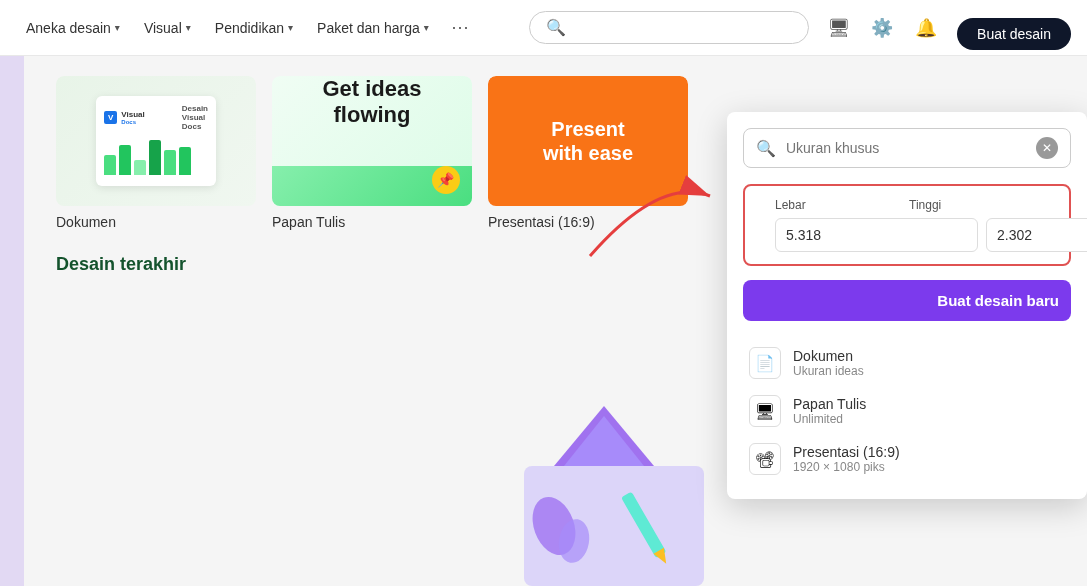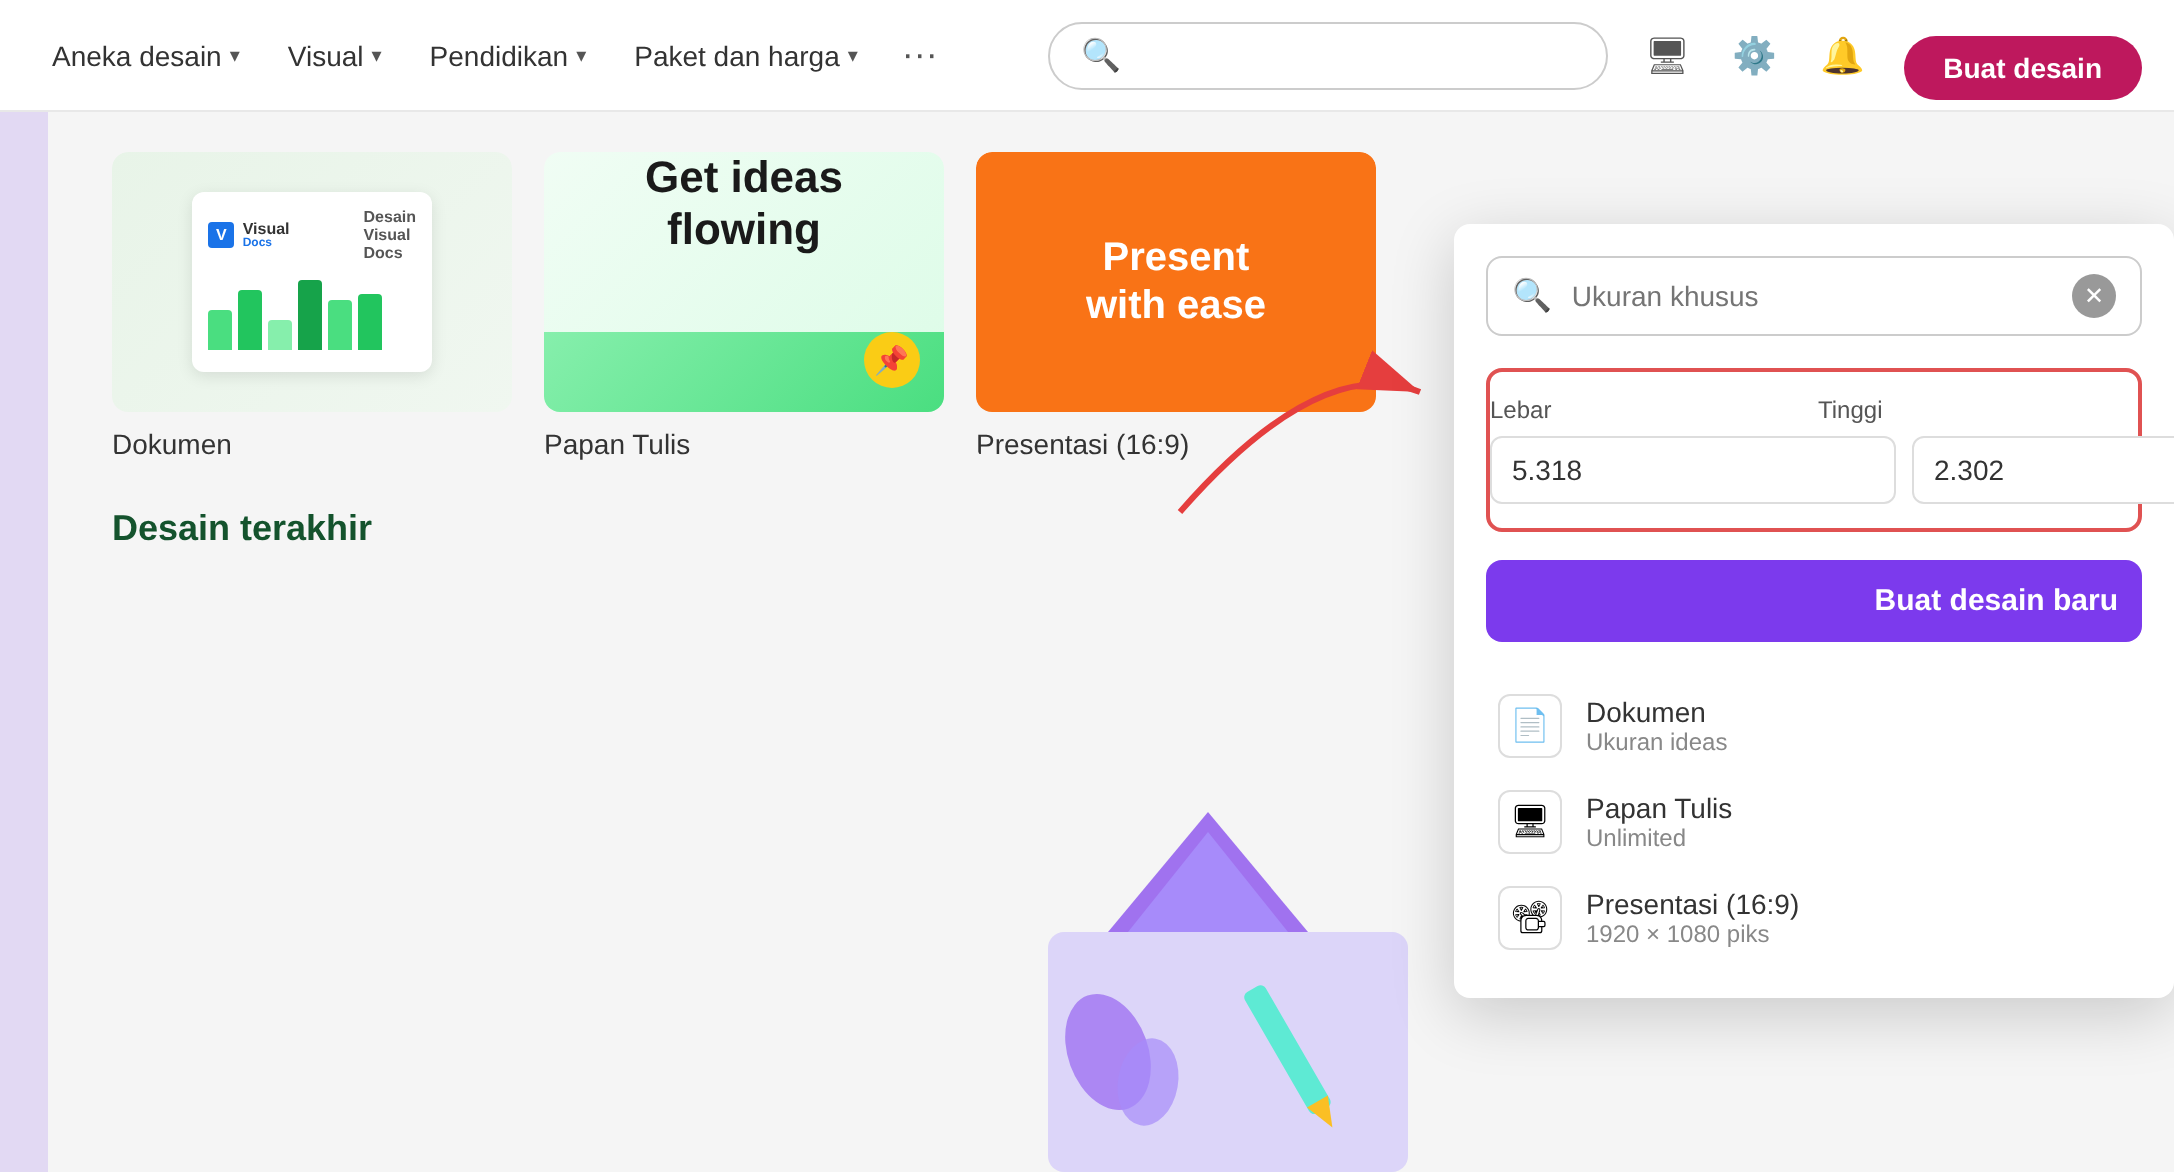--- a/index.html
+++ b/index.html
@@ -22,22 +22,22 @@
       width: 280px; background: #fff;
     }
     .nav-search input { border: none; outline: none; font-size: 14px; color: #333; width: 100%; }
     .nav-search input::placeholder { color: #aaa; }
     .nav-icons { display: flex; align-items: center; gap: 8px; margin-left: 8px; }
     .nav-icon-btn {
       width: 36px; height: 36px; display: flex; align-items: center; justify-content: center;
       border-radius: 50%; cursor: pointer; color: #555; font-size: 18px;
     }
     .btn-create {
-      background: #be185d; color: #fff; border: none; border-radius: 24px;
-      padding: 8px 20px; font-size: 14px; font-weight: 700; cursor: pointer; white-space: nowrap;
+      background: #0f172a; color: #fff; border: none; border-radius: 24px;
+      padding: 8px 20px; font-size: 14px; font-weight: 400; cursor: pointer; white-space: nowrap;
       margin-left: 8px;
       margin-top: 12px;
     }
 
     
     .main { display: flex; height: calc(586px - 56px); position: relative; }
     .content { flex: 1; padding: 20px 32px; overflow: hidden; }
 
     
     .card-row { display: flex; gap: 16px; margin-bottom: 16px; }
@@ -119,21 +119,21 @@
     }
     .panel-search input { border: none; outline: none; font-size: 14px; flex: 1; color: #333; }
     .panel-close {
       width: 22px; height: 22px; background: #999; border-radius: 50%;
       display: flex; align-items: center; justify-content: center;
       color: #fff; font-size: 12px; cursor: pointer;
     }
 
     
     .dim-box {
-      border: 2px solid #e05252; border-radius: 8px; padding: 12px 0; margin-bottom: 14px;
+      border: 2px solid #e05252; border-radius: 8px; padding: 12px 30px; margin-bottom: 14px;
     }
     .dim-labels { display: flex; gap: 0; margin-bottom: 6px; }
     .dim-label { font-size: 12px; color: #555; font-weight: 500; flex: 1; }
     .dim-inputs { display: flex; gap: 8px; align-items: center; }
     .dim-input {
       flex: 1; border: 1.5px solid #ddd; border-radius: 6px; padding: 8px 10px;
       font-size: 14px; color: #333; outline: none;
     }
 
     

